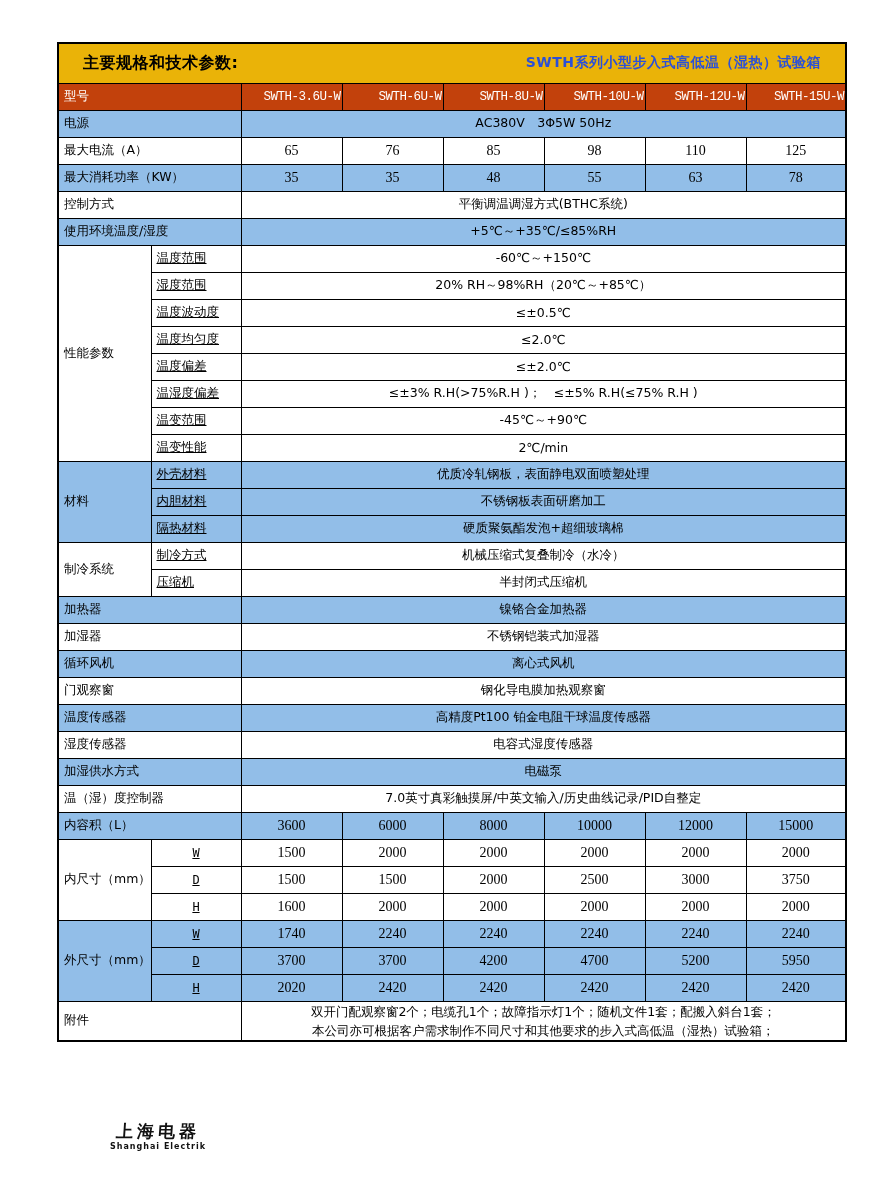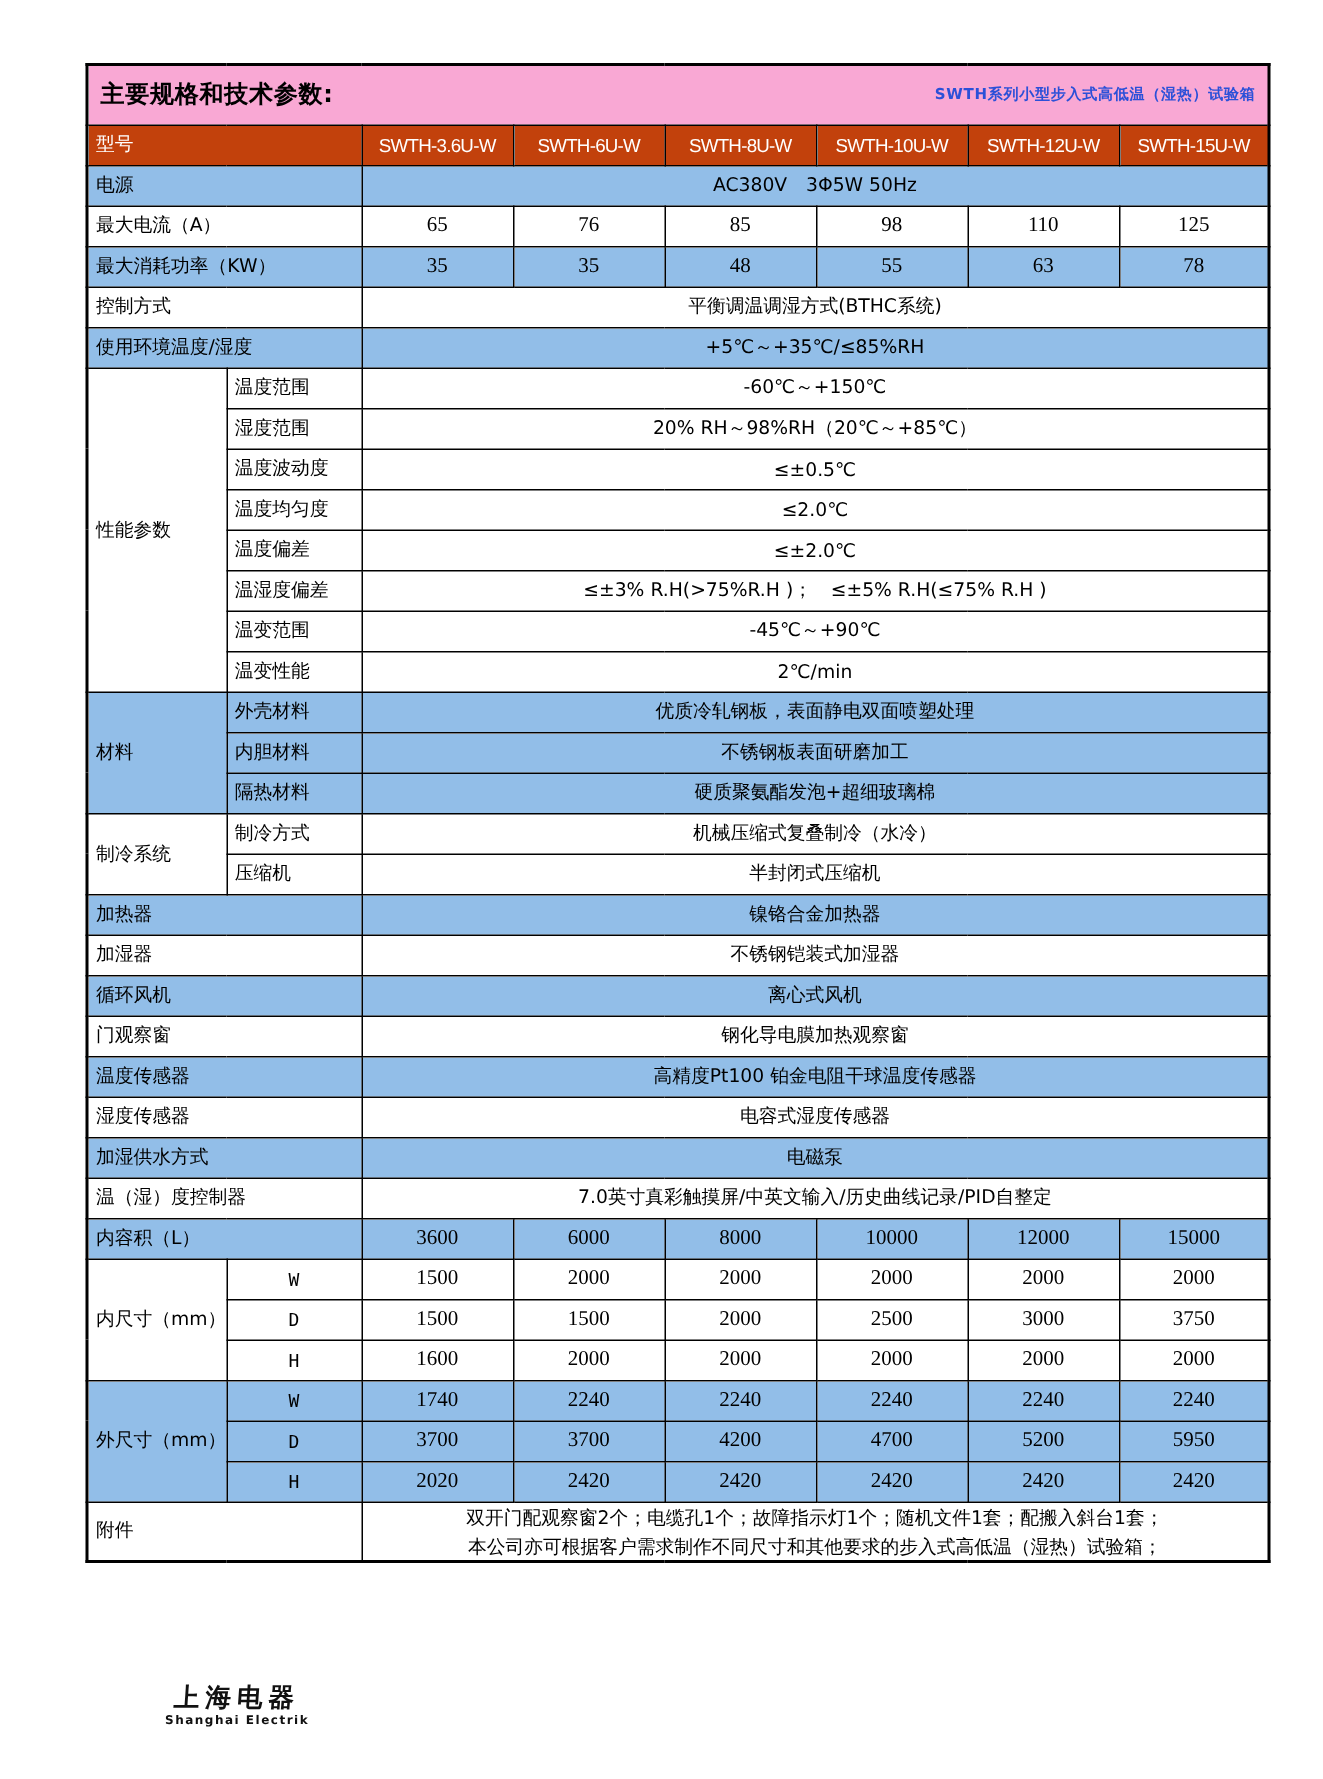--- a/index.html
+++ b/index.html
@@ -23,41 +23,41 @@
     border: 1px solid #000;
     font-size: 12.5px;
     height: 27px;
     padding: 0 5px;
     overflow: hidden;
     white-space: nowrap;
     vertical-align: middle;
   }
 
   
-  .title-cell { height: 40px !important; background: #f9a8d4; padding: 0 8px !important; }
+  .title-cell { height: 40px !important; background: #eab308; padding: 0 24px !important; }
   .title-wrap { display: flex; justify-content: space-between; align-items: center; }
   .title-left { font-weight: bold; font-size: 16px; letter-spacing: 0.5px; }
-  .title-right { font-weight: bold; font-size: 10px; color: var(--accent, #2b50d8); letter-spacing: 0.5px; }
+  .title-right { font-weight: bold; font-size: 14px; color: var(--accent, #2b50d8); letter-spacing: 0.5px; }
 
   
   .header-row td { background: #c2410c; color: #fff; height: 20px; border-color: #000; }
   .model-label { font-size: 12px; text-align: left; }
   .model-cell {
-    text-align: center;
-    font-family: Liberation Sans, sans-serif;
+    text-align: right;
+    font-family: Liberation Mono, monospace;
     font-size: 10.5px;
     letter-spacing: -0.5px;
     padding: 0 1px !important;
   }
 
   
   tr.r-white td { background: #fff; }
   tr.r-blue  td { background: var(--row-blue, #92bee8); }
   td.lab    { text-align: left; }
-  td.sublab { text-align: left; }
+  td.sublab { text-align: left; text-decoration: underline; }
   td.sublab.ctr { text-align: center; font-family: "DejaVu Sans Mono", monospace; font-size: 12px; }
   td.val    { text-align: center; }
   td.val.num { font-family: Liberation Serif, serif; font-size: 14px; }
   td.note   { text-align: center; white-space: normal; height: 42px; font-size: 12px; line-height: 1.55; padding: 2px 6px; }
 
   
   .logo {
     position: absolute; left: 110px; top: 1120px;
     text-align: center; color: #111;
   }

